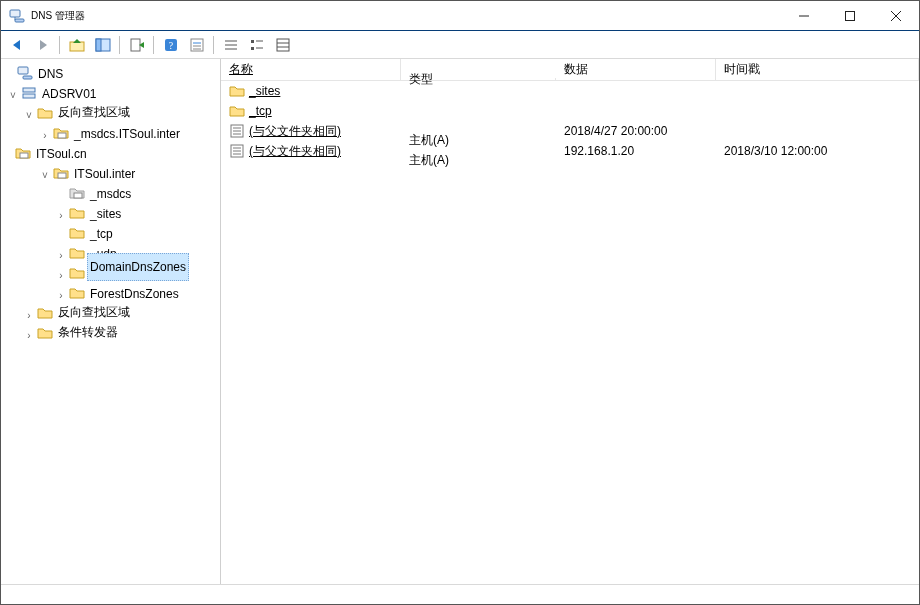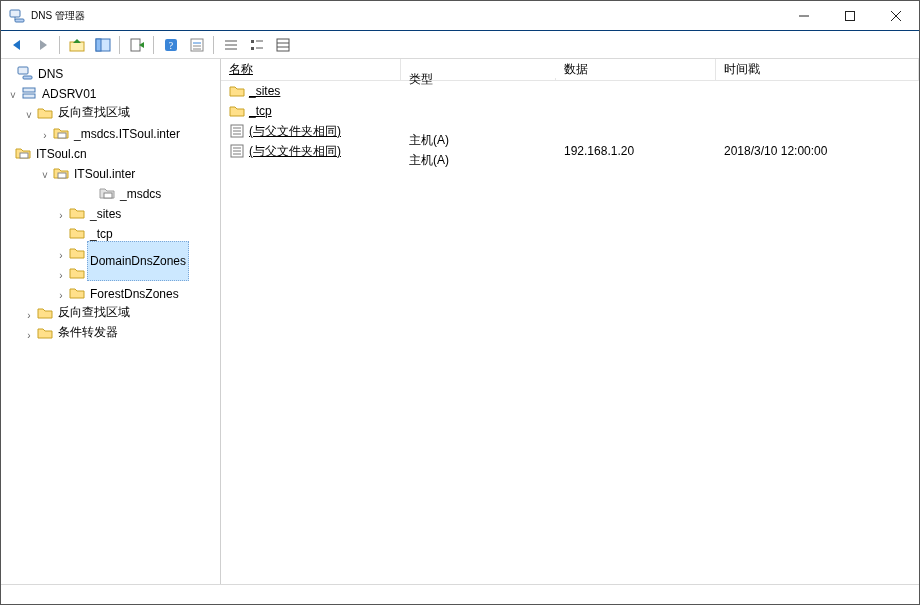--- a/index.html
+++ b/index.html
@@ -92,21 +92,21 @@
   }
   .tree .node .caret {
     width: 12px; text-align: center; color:#666; font-size:10px;
     display:inline-flex; justify-content:center;
   }
   .tree .node .icon {
     width:16px; height:16px; margin: 0 2px;
     display:inline-flex; align-items:center; justify-content:center;
   }
   .tree .node .label { padding: 0 3px; }
-  .tree .node.selected .label { background:#cce8ff; border:1px dotted #7aa7d8; padding:12px 2px; }
+  .tree .node.selected .label { background:#cce8ff; border:1px dotted #7aa7d8; padding:6px 2px; }
   
   .list-header {
     display:flex; height:22px; border-bottom:1px solid #e5e5e5;
     background:#fff; font-weight: normal;
   }
   .list-header .col {
     display:flex; align-items:center; padding:0 8px;
     border-right:1px solid #e5e5e5;
   }
   .list-body .row {
@@ -301,21 +301,21 @@
                         <span class="icon">
                           <svg width="16" height="16">
                               <path d="M1 4h5l2 2h7v7H1z" fill="#ffe08a" stroke="#c9a227"></path>
                               <rect x="5" y="8" width="8" height="5" fill="#fff" stroke="#888"></rect>
                             </svg>
                         </span>
                         <span class="label">ITSoul.inter</span>
                       </div>
                       <ul>
                         <li>
-                            <div class="node" style="padding-left:84px">
+                            <div class="node" style="padding-left:54px">
                           <span class="caret"></span>
                           <span class="icon">
                                 <svg width="16" height="16">
                                   <path d="M1 4h5l2 2h7v7H1z" fill="#e2e2e2" stroke="#9e9e9e"></path>
                                   <rect x="5" y="8" width="8" height="5" fill="#fff" stroke="#888"></rect>
                                 </svg>
                               </span>
                           <span class="label">_msdcs</span>
                         </div>
                           </li>
@@ -447,20 +447,21 @@
                 <svg width="16" height="16">
                   <rect x="2" y="2" width="12" height="12" fill="#fff" stroke="#7a7a7a"></rect>
                   <line x1="4" y1="5" x2="12" y2="5" stroke="#7a7a7a"></line>
                   <line x1="4" y1="8" x2="12" y2="8" stroke="#7a7a7a"></line>
                   <line x1="4" y1="11" x2="12" y2="11" stroke="#7a7a7a"></line>
                 </svg>
               </span>
               <span>(与父文件夹相同)</span>
             </div>
             <div class="cell col-type">主机(A)</div>
+            <div class="cell col-ts">2018/4/27 20:00:00</div>
           </div>
           <div class="row">
             <div class="cell col-name">
               <span class="row-icon">
                 <svg width="16" height="16">
                   <rect x="2" y="2" width="12" height="12" fill="#fff" stroke="#7a7a7a"></rect>
                   <line x1="4" y1="5" x2="12" y2="5" stroke="#7a7a7a"></line>
                   <line x1="4" y1="8" x2="12" y2="8" stroke="#7a7a7a"></line>
                   <line x1="4" y1="11" x2="12" y2="11" stroke="#7a7a7a"></line>
                 </svg>

